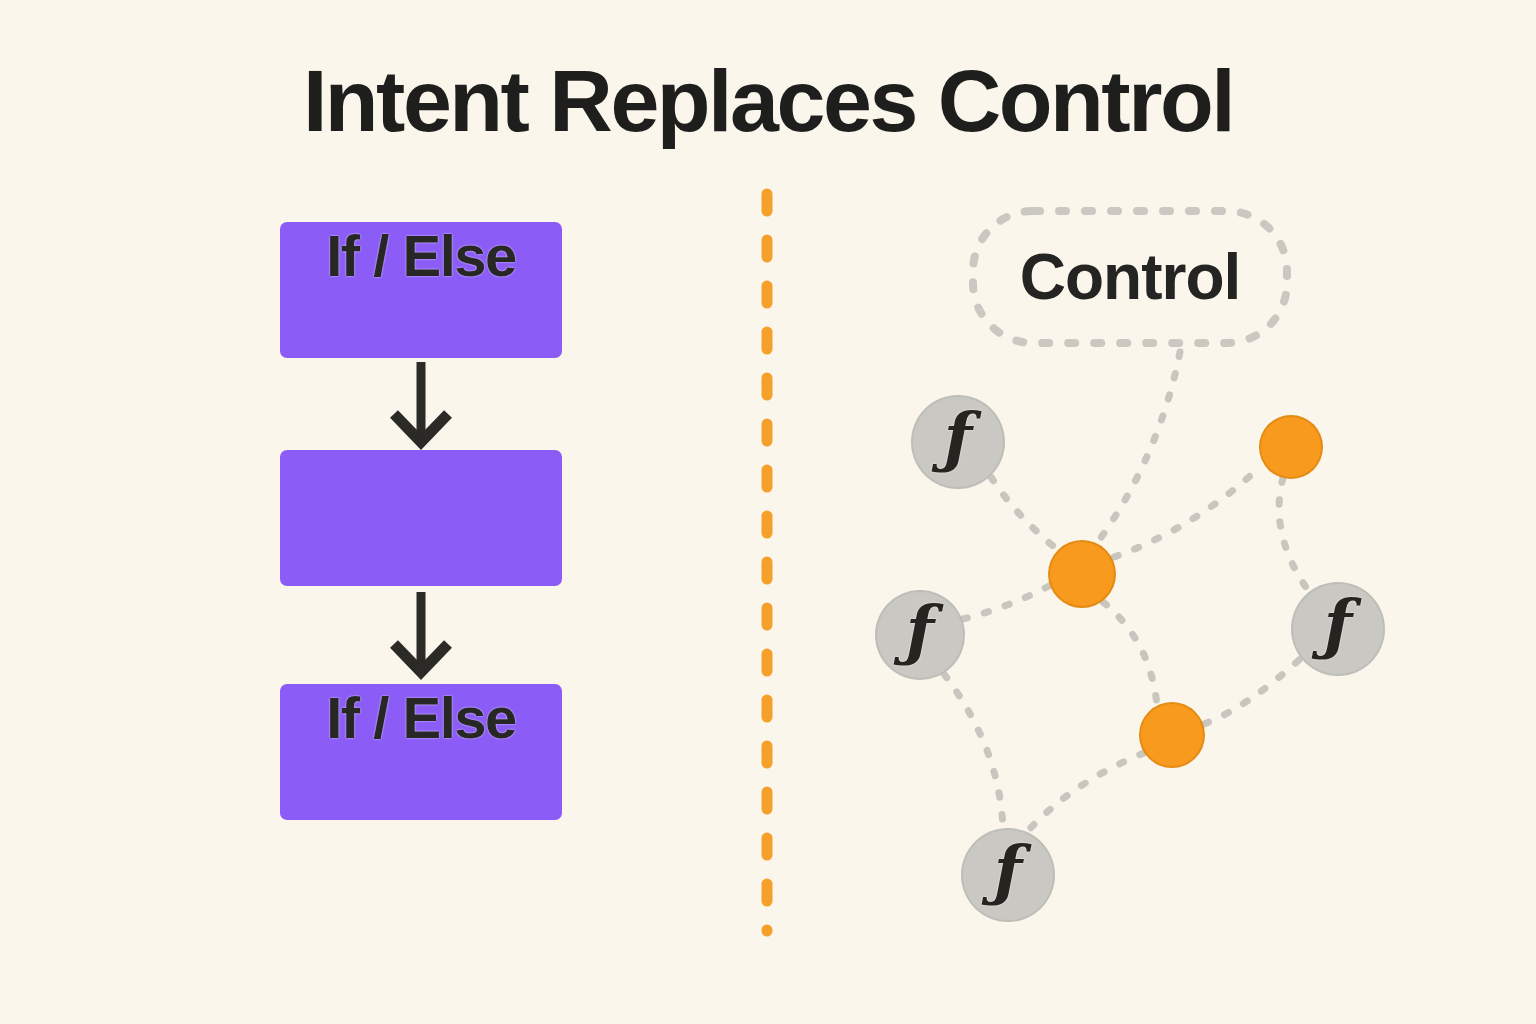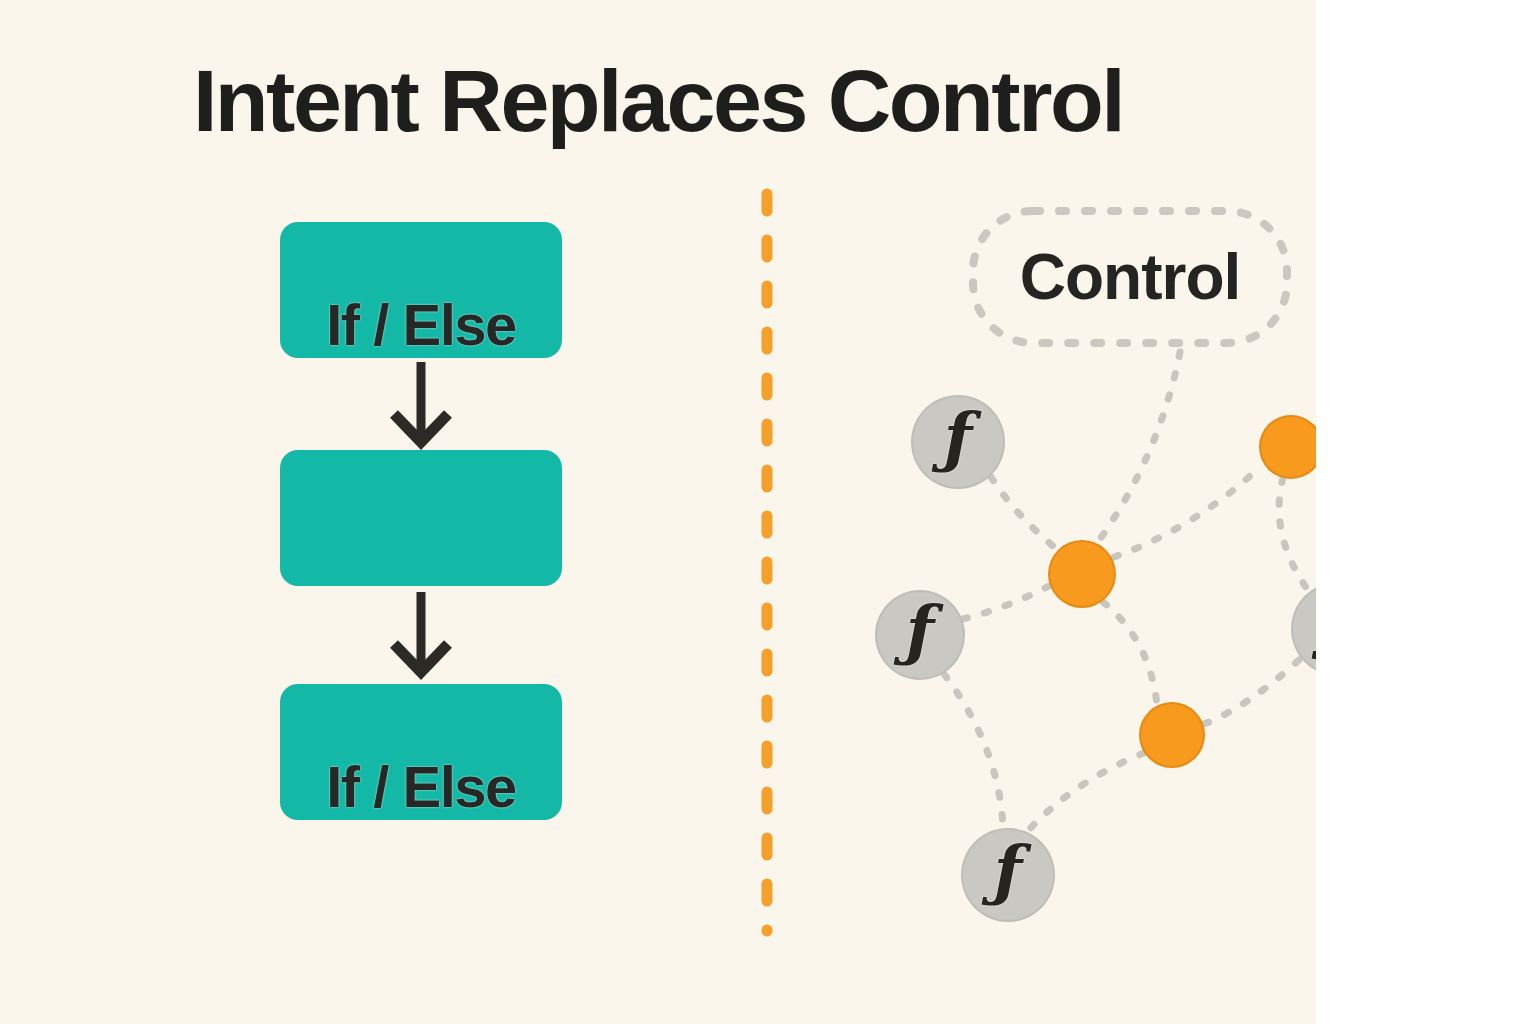--- a/index.html
+++ b/index.html
@@ -1,20 +1,20 @@
 <!DOCTYPE html>
 <html><head>
 <meta charset="utf-8">
 <style>
   html, body { margin: 0; padding: 0; }
   body { font-family: "Liberation Sans", sans-serif; }
 
   .canvas {
     position: relative;
-    width: 1316px;
+    width: 1536px;
     height: 1024px;
     background: #FBF6EC;
     overflow: hidden;
   }
 
   svg.underlay {
     position: absolute;
     left: 0; top: 0;
     width: 1536px; height: 1024px;
   }
@@ -29,24 +29,24 @@
     font-weight: 700;
     letter-spacing: -2.5px;
     color: #1E1E1C;
   }
 
   .flow-box {
     position: absolute;
     left: 280px;
     width: 282px;
     height: 136px;
-    background: #14b8a6;
-    border-radius: 18px;
+    background: #8b5cf6;
+    border-radius: 7px;
     display: flex;
-    align-items: flex-end;
+    align-items: flex-start;
     justify-content: center;
   }
   .flow-box .box-label {
     font-size: 58px;
     font-weight: 700;
     letter-spacing: -1.5px;
     color: #272725;
     text-shadow: 0 0 2px rgba(255,255,255,0.85);
   }
   .box-top    { top: 222px; }

